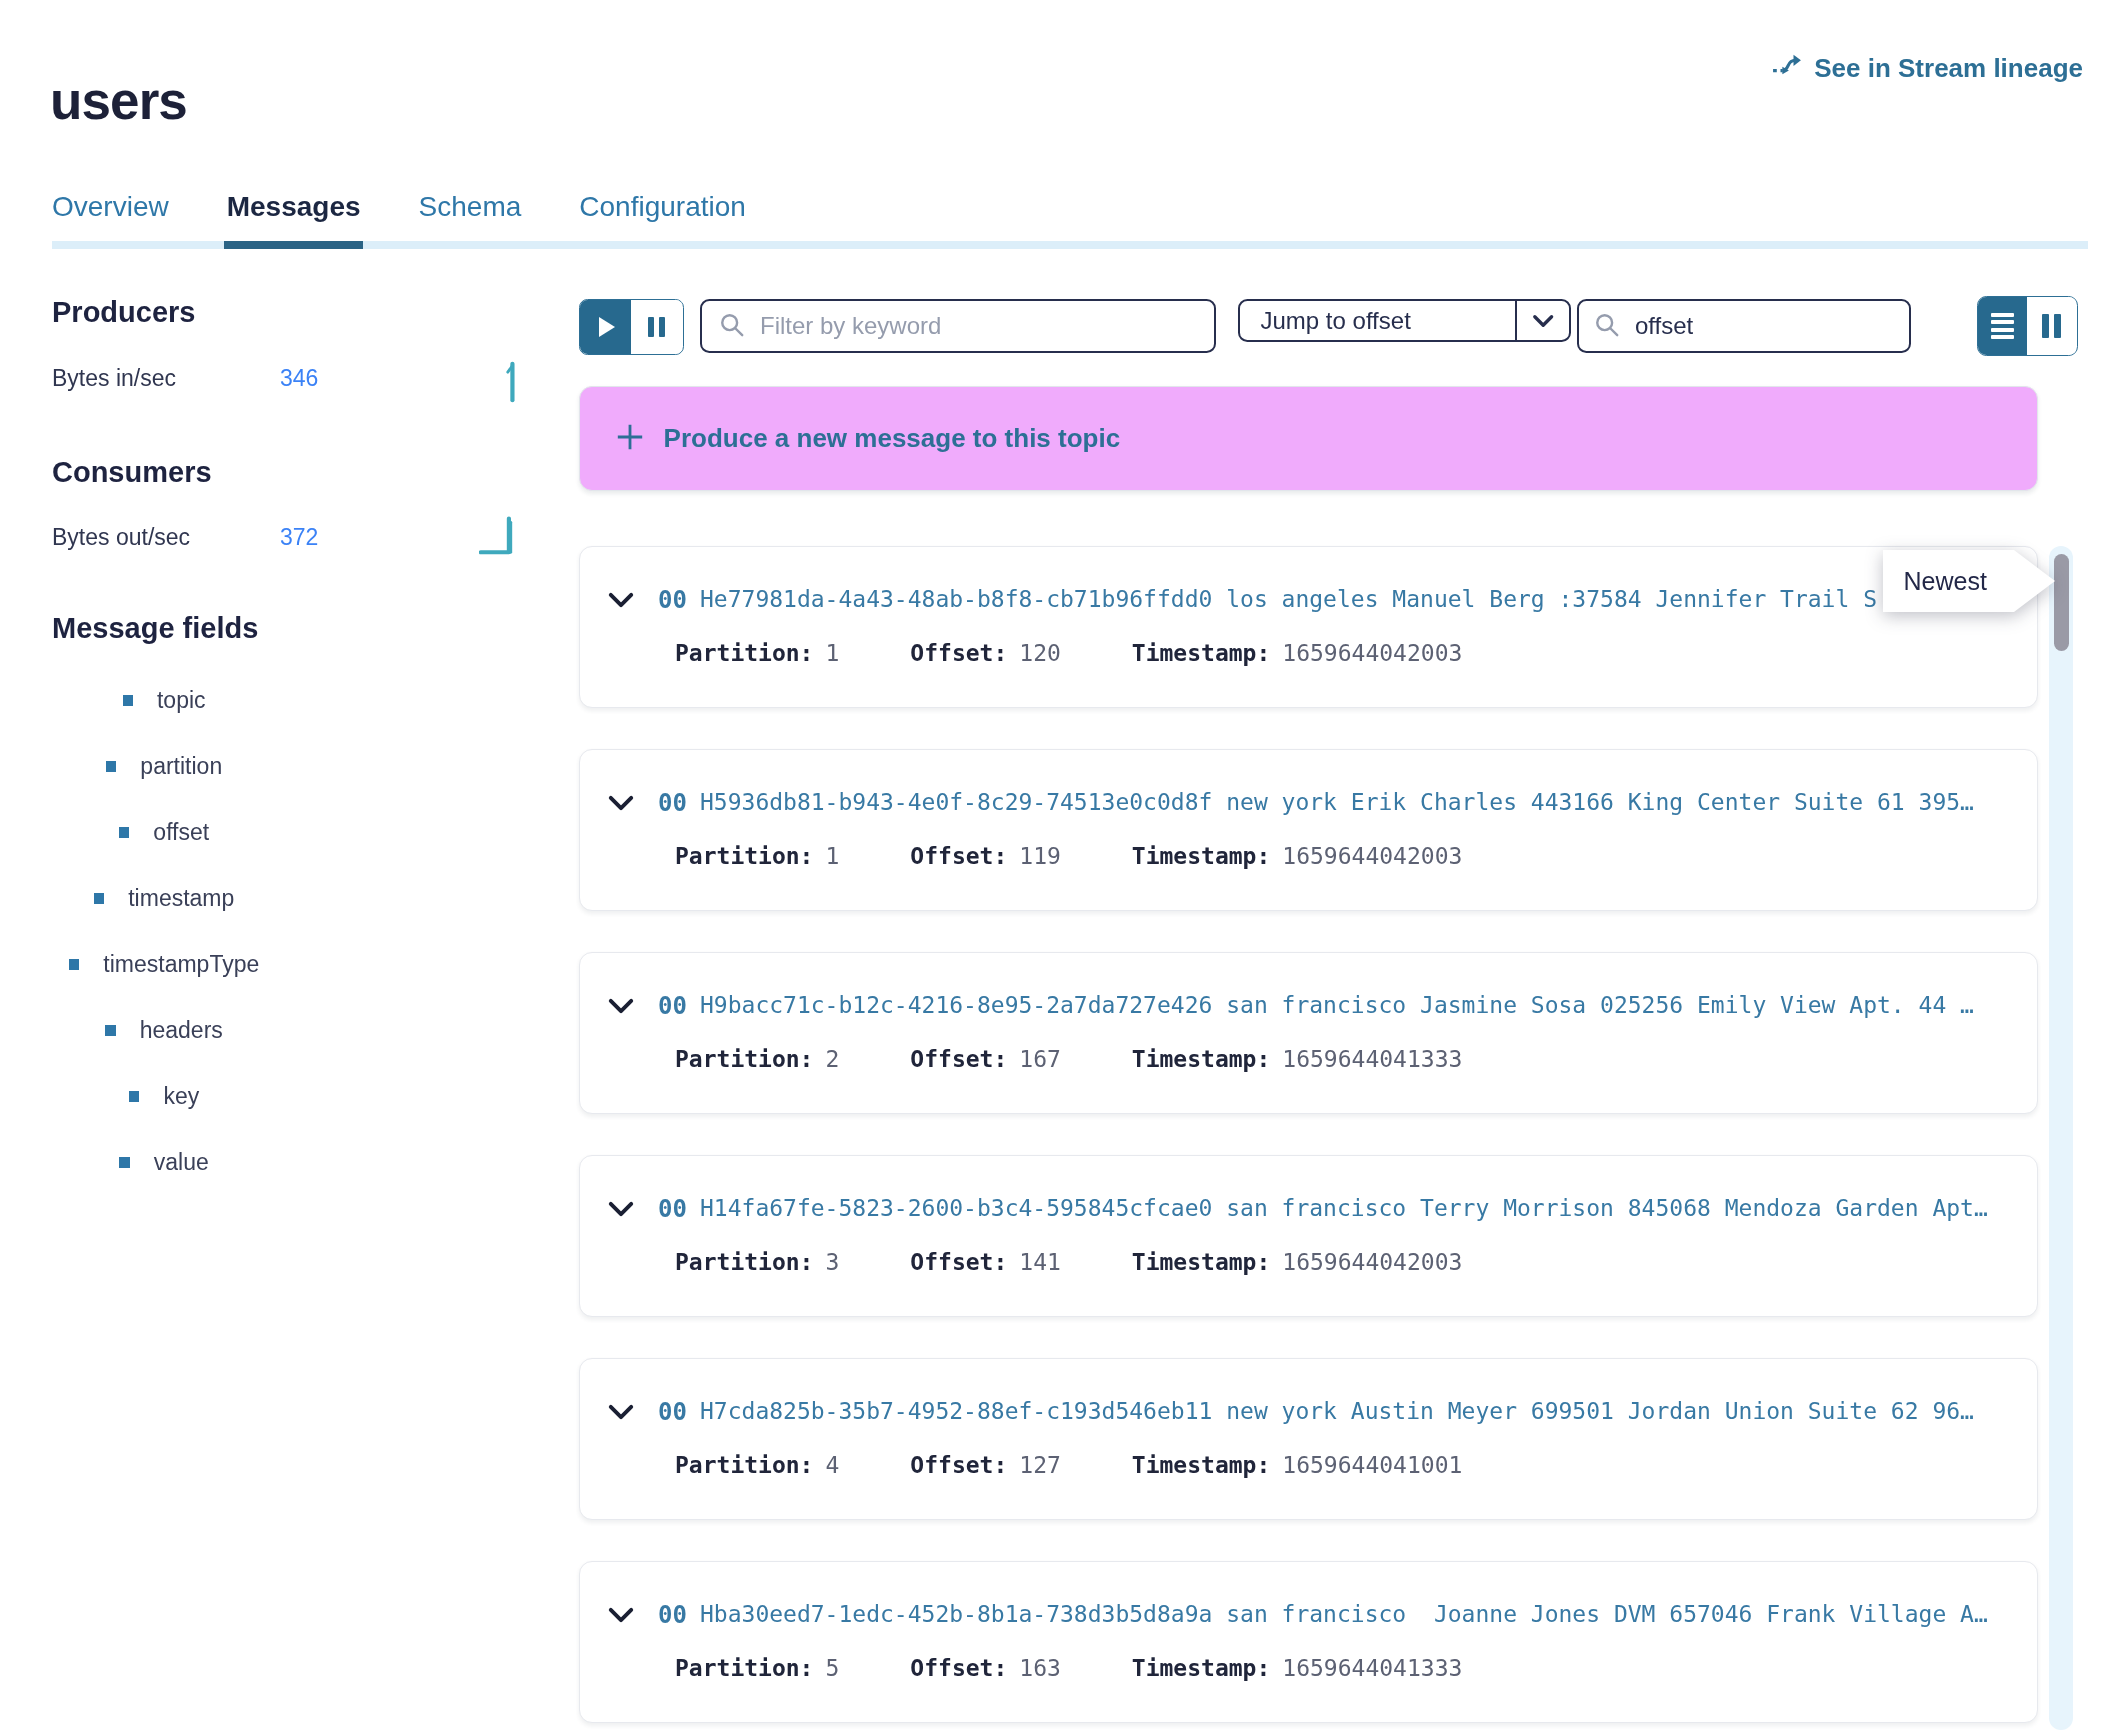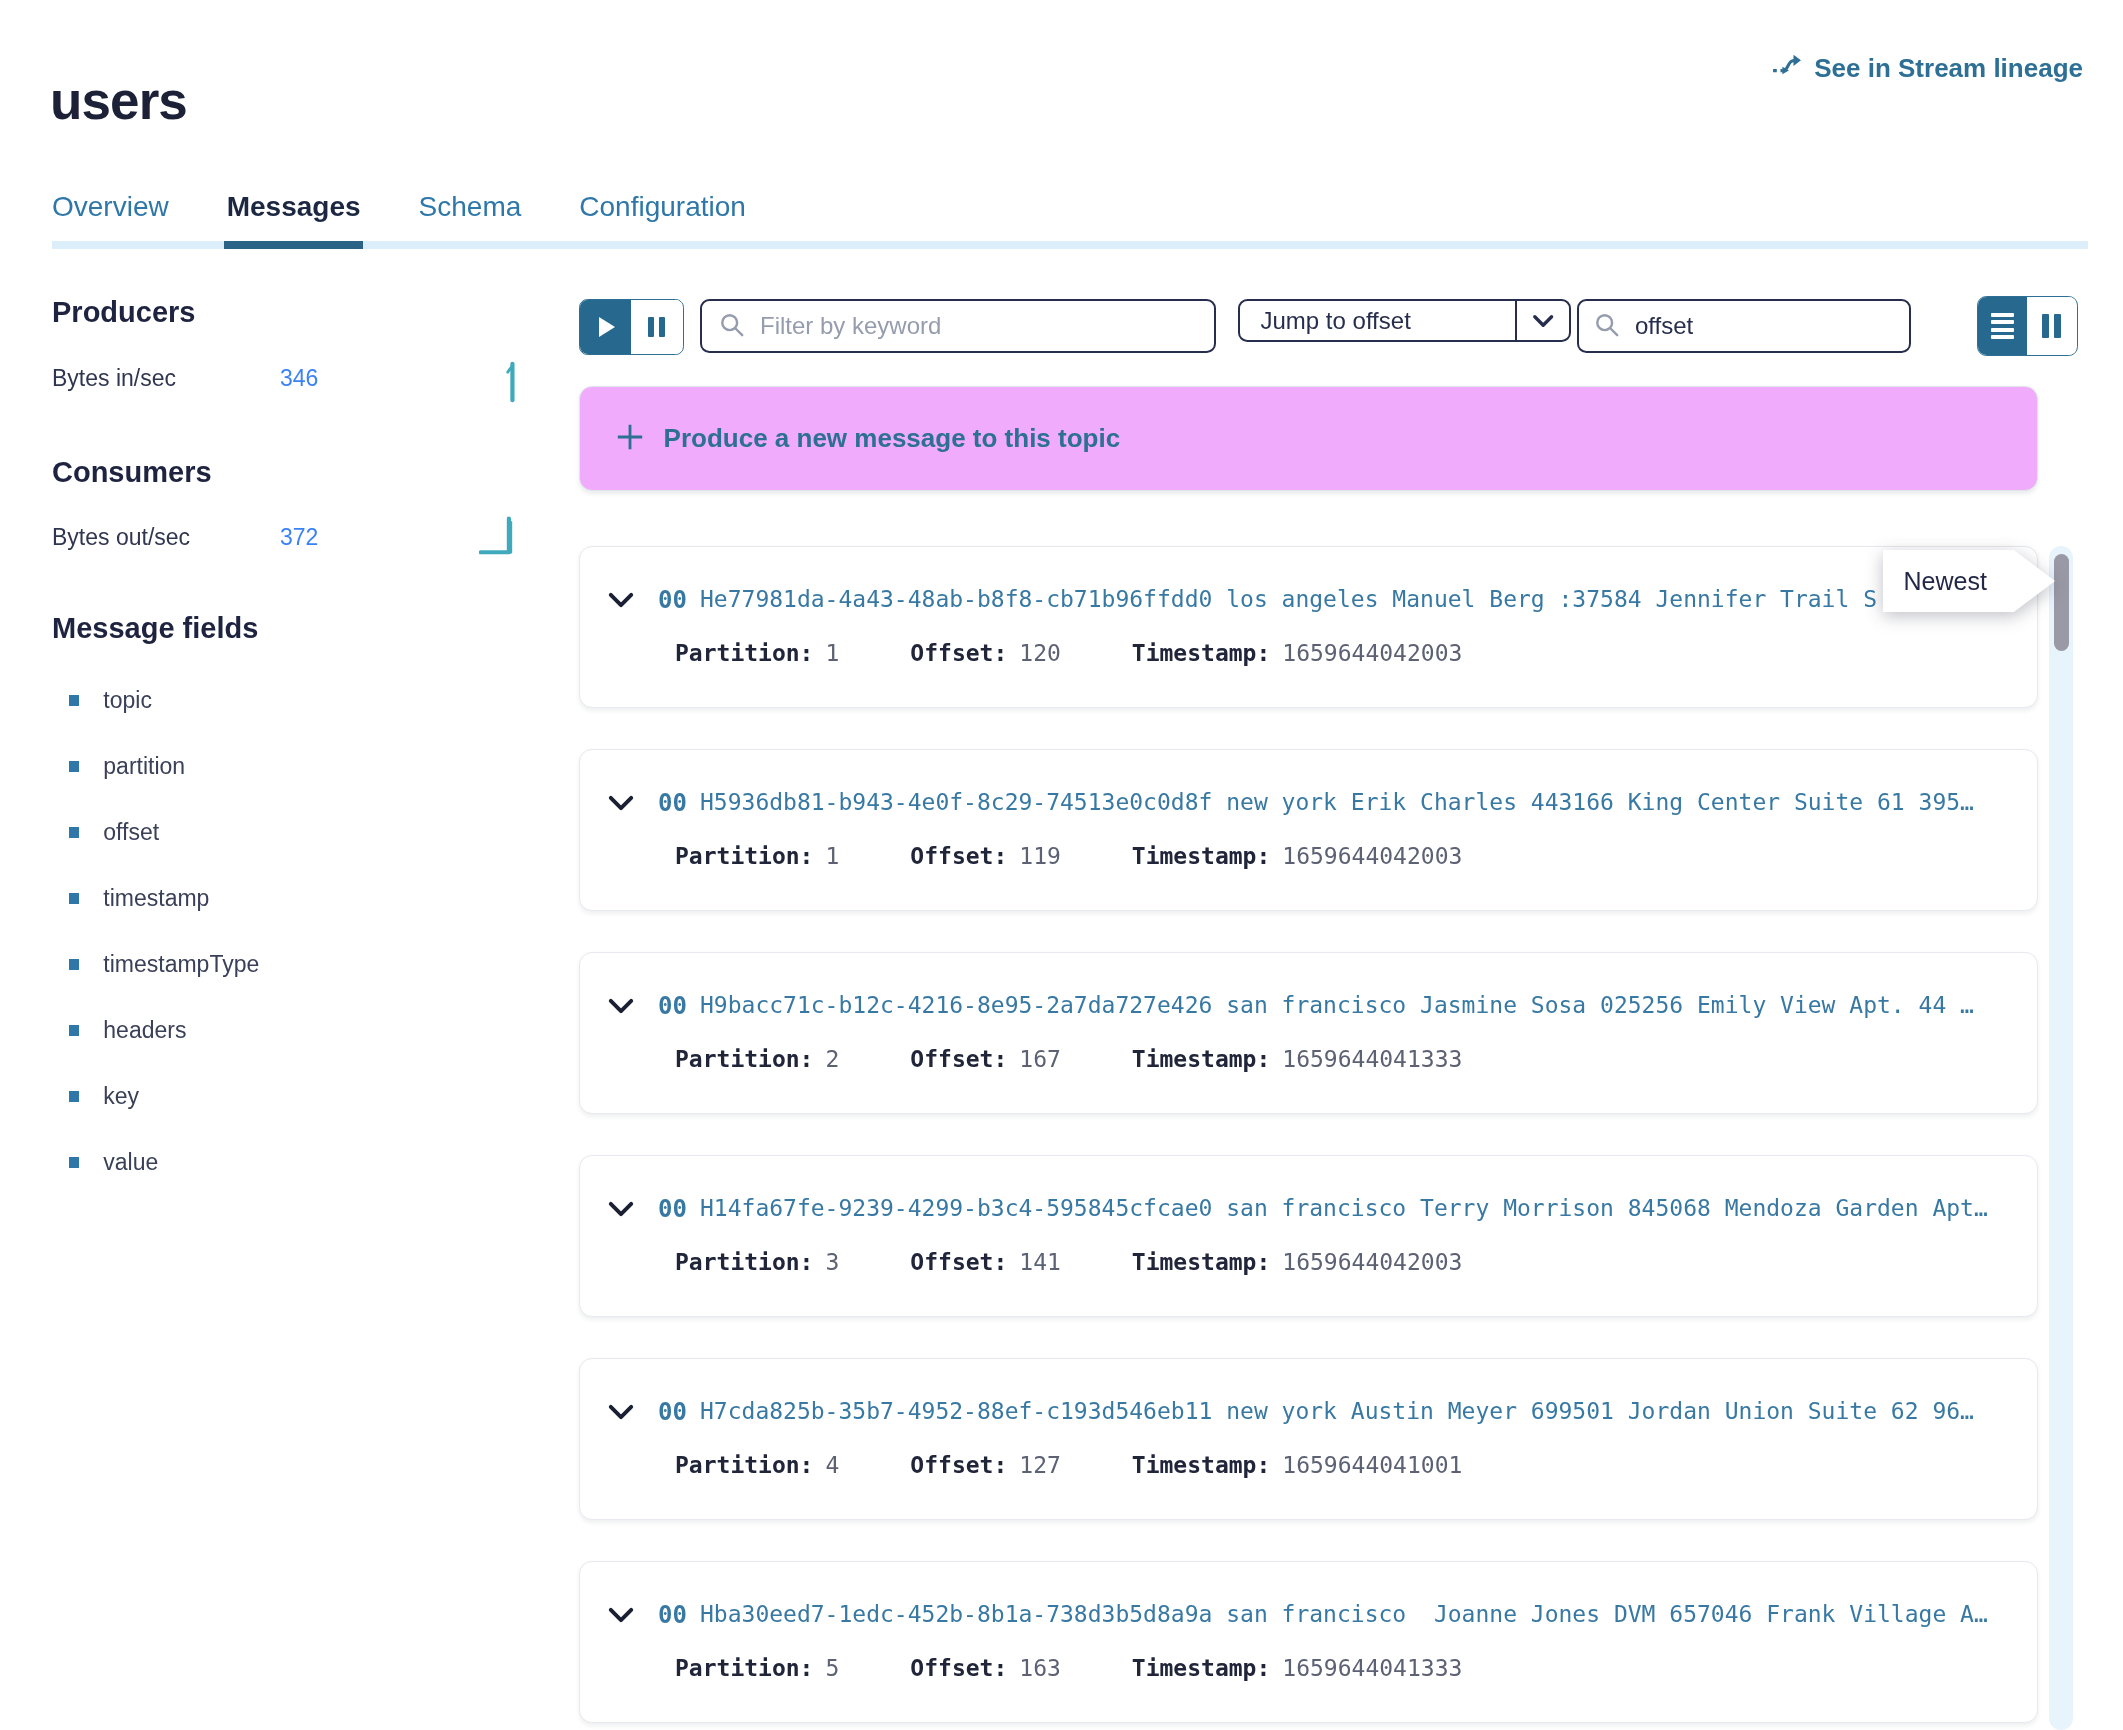--- a/index.html
+++ b/index.html
@@ -23,21 +23,21 @@
   .tab.active{color:#1c2742;font-weight:700;}
   .tab.active::after{
     content:"";position:absolute;left:-2.8px;right:-2.8px;top:50px;height:8.4px;background:#2a6385;
   }
   
   .side-head{position:absolute;left:52px;font-size:29px;font-weight:700;color:#1e2340;}
   .metric-label{position:absolute;left:52px;font-size:23px;color:#303650;}
   .metric-value{position:absolute;left:280px;font-size:23px;color:#3b82f6;}
   .spark{position:absolute;}
   .fields-list{position:absolute;left:52px;top:688px;}
-  .field-item{display:flex;align-items:center;height:25px;margin-bottom:41px;}
+  .field-item{display:flex;align-items:center;height:25px;margin-bottom:41px;justify-content:center;}
   .field-bullet{width:10.3px;height:10.3px;background:#2e77a8;margin:0 24px 0 17px;flex:none;}
   .field-label{font-size:23px;color:#3a4058;}
   
   .seg{position:absolute;display:flex;border:1.9px solid #2d6f95;border-radius:8.4px;overflow:hidden;background:#fff;}
   .seg-on{background:#27698e;display:flex;align-items:center;justify-content:center;}
   .seg-off{background:#fff;display:flex;align-items:center;justify-content:center;}
   .playpause{left:579px;top:299px;width:103px;height:54px;}
   .playpause .seg-on{width:51px;}
   .playpause .seg-off{width:51px;}
   .play-tri{width:0;height:0;border-top:10.3px solid transparent;border-bottom:10.3px solid transparent;border-left:16px solid #ffffff;margin-left:3.7px;}
@@ -333,21 +333,21 @@
       </div>
     </div>
 
     <div class="msg-card">
       <span class="msg-chevron">
         <svg width="26" height="17" viewBox="0 0 28 18" fill="none">
           <path d="M3 3 L14 14 L25 3" stroke="#1a1f33" stroke-width="4.2" stroke-linecap="round" stroke-linejoin="round"></path>
         </svg>
       </span>
       <span class="msg-badge">00</span>
-      <span class="msg-summary">H14fa67fe-9239-4299-b3c4-595845cfcae0 san francisco Terry Morrison 845068 Mendoza Garden Apt…</span>
+      <span class="msg-summary">H14fa67fe-5823-2600-b3c4-595845cfcae0 san francisco Terry Morrison 845068 Mendoza Garden Apt…</span>
       <div class="msg-meta">
         <span class="kv">
           <span class="k">Partition:</span>
           <span class="v">3</span>
         </span>
         <span class="kv">
           <span class="k">Offset:</span>
           <span class="v">141</span>
         </span>
         <span class="kv">

